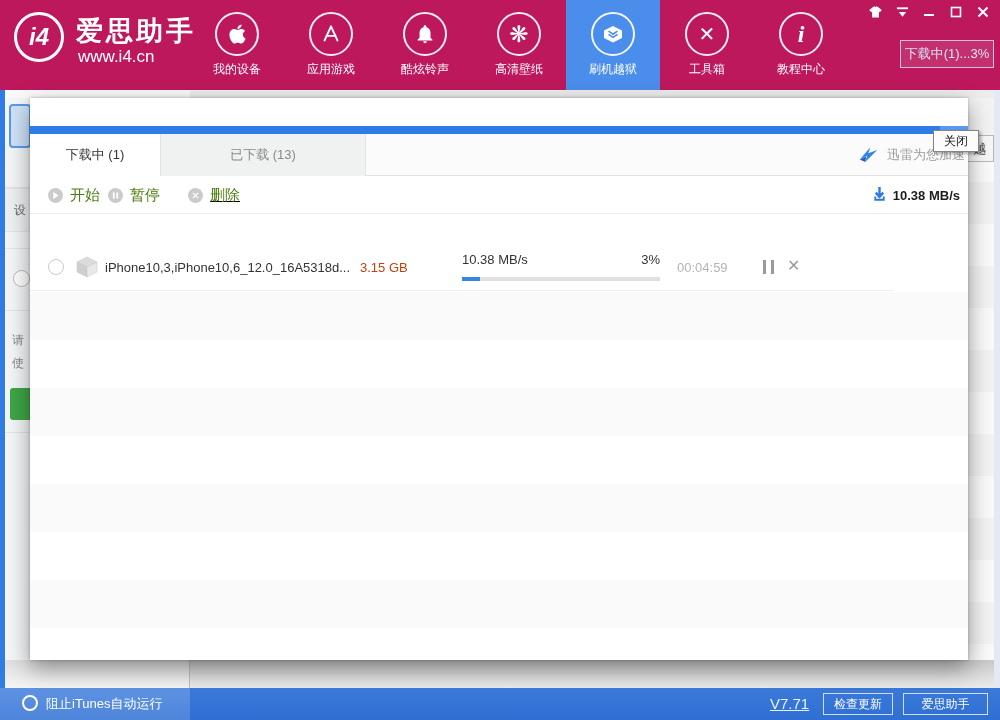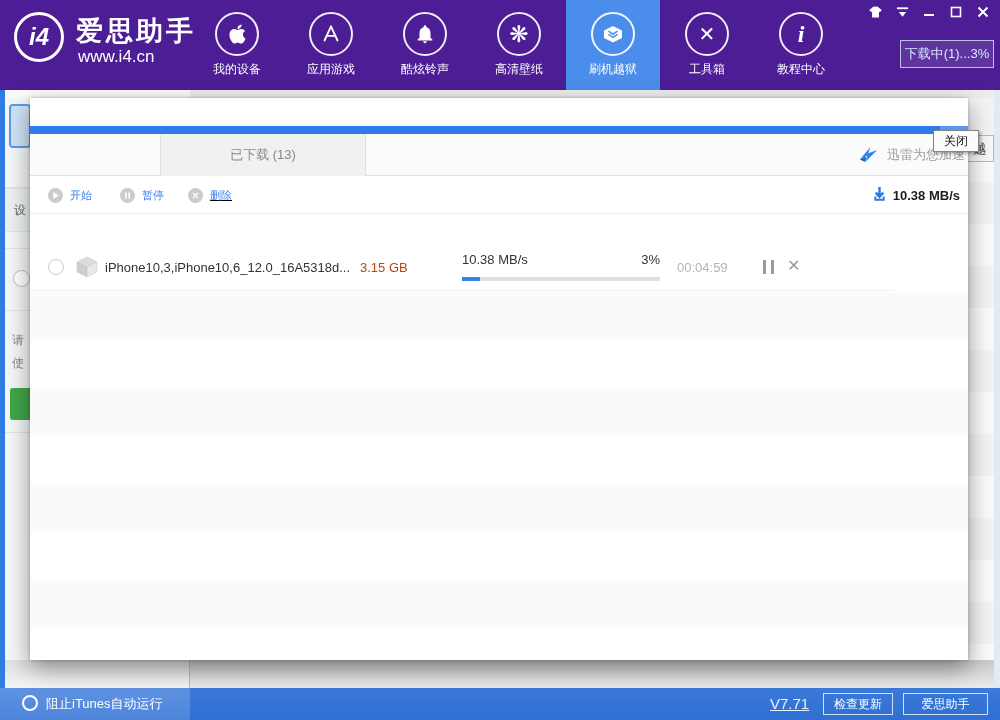--- a/index.html
+++ b/index.html
@@ -1,20 +1,20 @@
 <!DOCTYPE html>
 <html><head>
 <meta charset="utf-8">
 <style>
   * { margin:0; padding:0; box-sizing:border-box; }
   html,body { width:1000px; height:720px; overflow:hidden; }
   body { font-family:"Liberation Sans","DejaVu Sans",sans-serif; position:relative; background:#ededed; }
 
   
-  #header { position:absolute; left:0; top:0; width:1000px; height:90px; background:#4c1d95; z-index:2; }
+  #header { position:absolute; left:0; top:0; width:1000px; height:90px; background:#be185d; z-index:2; }
   .logo-circle { position:absolute; left:14px; top:12px; width:50px; height:50px; border:3px solid #fff;
     border-radius:50%; color:#fff; font-size:24px; font-weight:bold; font-style:italic;
     display:flex; align-items:center; justify-content:center; }
   .app-name { position:absolute; left:76px; top:13px; color:#fff; font-size:27px; font-weight:bold; letter-spacing:3px; }
   .app-url { position:absolute; left:78px; top:47px; color:#fff; font-size:17px; }
   #nav { position:absolute; left:190px; top:0; height:90px; display:flex; }
   .nav-item { width:94px; height:90px; display:flex; flex-direction:column; align-items:center; padding-top:12px; cursor:pointer; }
   .nav-item.selected { background:#4b8deb; }
   .nav-icon { width:44px; height:44px; border:2px solid rgba(255,255,255,.92); border-radius:50%;
     display:flex; align-items:center; justify-content:center; color:#fff; }
@@ -76,22 +76,22 @@
     display:flex; align-items:center; justify-content:center; cursor:pointer; }
   #tab-downloaded { position:absolute; left:130px; top:0; width:206px; height:42px; background:#f0f1f1;
     border-left:1px solid #e2e2e2; border-right:1px solid #e2e2e2; font-size:13px; color:#898989;
     display:flex; align-items:center; justify-content:center; cursor:pointer; }
   #xunlei { position:absolute; right:3px; top:0; height:42px; display:flex; align-items:center; gap:7px; }
   #xunlei-text { font-size:13px; color:#9a9a9a; }
   #d-toolbar { position:absolute; left:0; top:78px; width:938px; height:38px; background:#fff; border-bottom:1px solid #ededed; }
   .tb-btn { position:absolute; top:0; height:38px; display:flex; align-items:center; gap:7px; cursor:default; }
   .tb-circle { width:15px; height:15px; border-radius:50%; background:#cbcbcb; color:#fff;
     display:flex; align-items:center; justify-content:center; }
-  .tb-label { font-size:11px; color:#3b82f6; }
-  #tb-start { left:18px; } #tb-pause { left:90px; } #tb-delete { left:158px;text-decoration:underline; }
+  .tb-label { font-size:15px; color:#4d7c0f; }
+  #tb-start { left:18px; } #tb-pause { left:78px; } #tb-delete { left:158px;text-decoration:underline; }
   #speed-box { position:absolute; right:8px; top:0; height:38px; display:flex; align-items:center; gap:6px; }
   #speed-text { font-size:13px; font-weight:bold; color:#1c1c1c; }
   #d-thead { position:absolute; left:0; top:116px; width:938px; height:30px; border-bottom:1px solid #e7e7e7; }
   .chk { position:absolute; width:16px; height:16px; border:1px solid #c8c8c8; border-radius:50%; background:#fff; cursor:pointer; }
   #thead-chk { left:18px; top:7px; }
   .th { position:absolute; top:0; line-height:30px; font-size:13px; color:#444; }
   #th-name { left:75px; }
   #th-size { left:330px; width:68px; text-align:right; }
   #th-status { left:432px; }
   #th-action { left:735px; }
@@ -266,20 +266,21 @@
       </div>
       <div class="dc close">
         <svg width="11" height="11" viewBox="0 0 12 12">
             <path d="M1.5 1.5 L10.5 10.5 M10.5 1.5 L1.5 10.5" stroke="#fff" stroke-width="2"></path>
           </svg>
       </div>
     </div>
   </div>
 
   <div id="d-tabbar">
+    <div id="tab-downloading">下载中 (1)</div>
     <div id="tab-downloaded">已下载 (13)</div>
     <div id="xunlei">
       <svg width="23" height="22" viewBox="0 0 24 24">
         <path d="M2.5 17 L14 3.5 L11.8 10 L21.5 6.5 L8.5 19.5 L10.6 12.8 Z" fill="#2f86e8"></path>
         <path d="M2.5 17 L9.5 13.5 L8.5 19.5 Z" fill="#1f62b8"></path>
       </svg>
       <span id="xunlei-text">迅雷为您加速</span>
     </div>
   </div>
 

